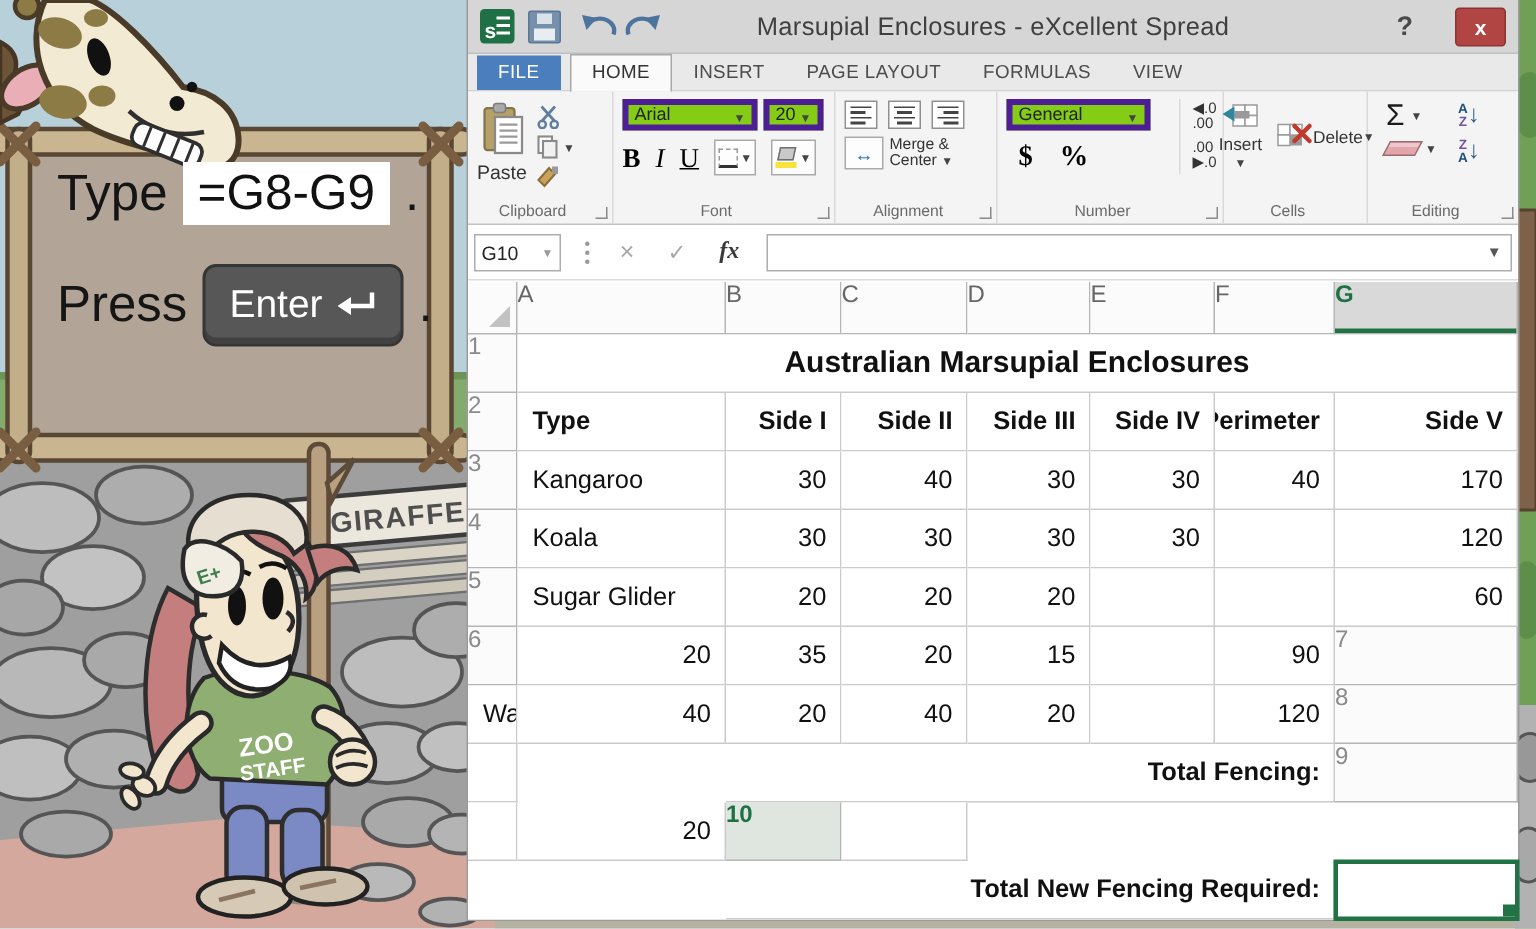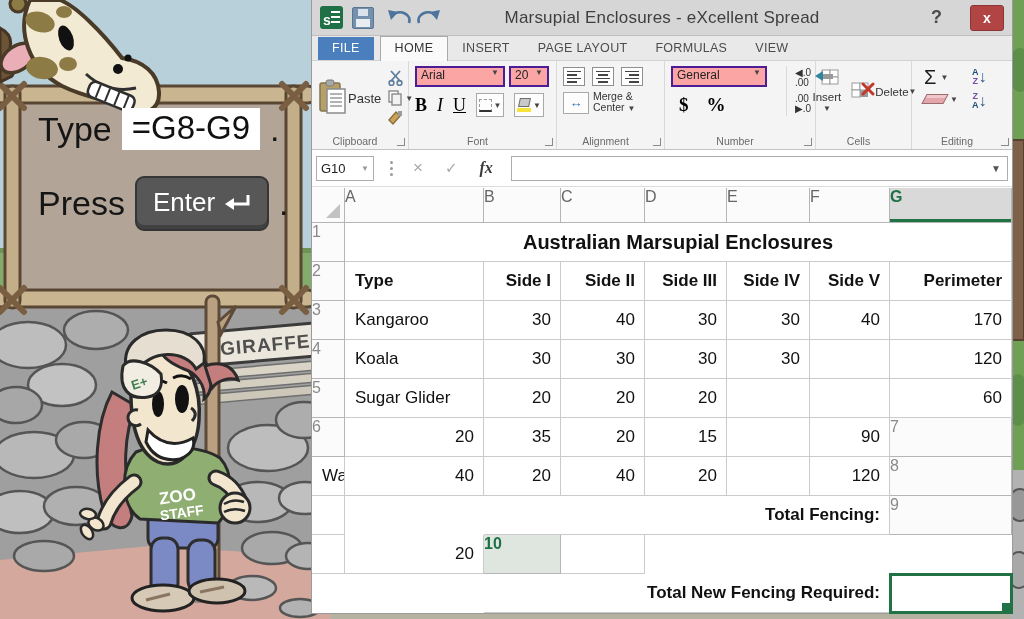--- a/index.html
+++ b/index.html
@@ -35,21 +35,21 @@
   .tabsbar { height:25px; background:#e9e9e9; display:flex; align-items:flex-end; padding-left:6px; border-bottom:1px solid #d2d2d2; }
   .tab { font-size:12.5px; color:#4c4c4c; padding:4px 14px 5px 14px; letter-spacing:.3px; }
   .tab.file { background:#4a7ebd; color:#fff; margin-right:6px; }
   .tab.active { background:#fafafa; border:1px solid #a9a9a9; border-bottom:none; color:#333; margin-bottom:-1px; padding-bottom:6px; }
 
   .ribbon { height:89px; background:#f4f4f4; border-bottom:1px solid #c3c3c3; display:flex; }
   .group { position:relative; border-right:1px solid #d9d9d9; padding:5px 4px 16px 6px; flex:none; }
   .grouplabel { position:absolute; bottom:2px; left:0; right:10px; text-align:center; font-size:10.5px; color:#6a6a6a; }
   .launcher { position:absolute; bottom:3px; right:3px; width:8px; height:8px; border-right:1.5px solid #8a8a8a; border-bottom:1.5px solid #8a8a8a; }
   .ddarrow { font-size:8px; color:#444; }
-  .selbox { background:#fca5a5; border:2px solid #4c1d95; display:flex; align-items:flex-start; font-size:12px; color:#222; padding:0 4px; height:21px; }
+  .selbox { background:#84cc16; border:4px solid #4c1d95; display:flex; align-items:flex-end; font-size:12px; color:#222; padding:0 4px; height:21px; }
   .boxbtn { border:1px solid #a9a9a9; background:#fdfdfd; display:flex; align-items:center; justify-content:center; }
   .alignicon { width:22px; height:19px; border:1px solid #8f8f8f; background:#fff; display:flex; flex-direction:column; justify-content:center; gap:2px; padding:2px 3px; }
   .alignicon i { height:1.5px; background:#444; }
   .serifb { font-family:"Liberation Serif","DejaVu Serif",serif; }
 
   .formulabar { height:37px; background:#fff; border-bottom:1px solid #dcdcdc; display:flex; align-items:center; padding:0 4px; gap:14px; }
   .namebox { width:58px; height:25px; border:1px solid #adadad; display:flex; align-items:center; font-size:13px; color:#222; padding:0 4px; }
   .vdots { display:flex; flex-direction:column; gap:3px; padding:0 2px; }
   .vdots i { width:3px; height:3px; border-radius:50%; background:#9a9a9a; }
   .fbtn { color:#a8a8a8; font-size:15px; padding:0 4px; }
@@ -267,21 +267,21 @@
         <div class="tab">INSERT</div>
         <div class="tab">PAGE LAYOUT</div>
         <div class="tab">FORMULAS</div>
         <div class="tab">VIEW</div>
       </div>
 
     <div class="ribbon">
 
       <div class="group" style="width:97px">
         <div style="display:flex; gap:6px;">
-          <div style="display:flex;align-items:center;padding-top:2px;">
+          <div style="display:flex;flex-direction:column;align-items:flex-end;padding-top:2px;">
             <svg width="30" height="36" viewBox="0 0 30 36">
               <rect x="2" y="4" width="20" height="28" rx="2" fill="#b5a06a" stroke="#83744c" stroke-width="1.5"></rect>
               <rect x="8" y="1" width="8" height="6" rx="2" fill="#a9a9a9" stroke="#7d7d7d"></rect>
               <rect x="9" y="10" width="18" height="24" fill="#fff" stroke="#8a8a8a" stroke-width="1.5"></rect>
               <g stroke="#9a9a9a" stroke-width="1.5">
                   <line x1="12" y1="15" x2="24" y2="15"></line>
                   <line x1="12" y1="19" x2="24" y2="19"></line>
                   <line x1="12" y1="23" x2="24" y2="23"></line>
                   <line x1="12" y1="27" x2="24" y2="27"></line>
                 </g>
@@ -493,22 +493,22 @@
         <div class="h">F</div>
         <div class="h selcol">G</div>
         <div class="rh">1</div>
         <div class="c titlecell" style="grid-column: 2 / 9;">Australian Marsupial Enclosures</div>
         <div class="rh">2</div>
         <div class="c bold txt">Type</div>
         <div class="c bold num">Side I</div>
         <div class="c bold num">Side II</div>
         <div class="c bold num">Side III</div>
         <div class="c bold num">Side IV</div>
+        <div class="c bold num">Perimeter</div>
         <div class="c bold num">Side V</div>
-        <div class="c bold num">Perimeter</div>
         <div class="rh">3</div>
         <div class="c txt">Kangaroo</div>
         <div class="c num">30</div>
         <div class="c num">40</div>
         <div class="c num">30</div>
         <div class="c num">30</div>
         <div class="c num">40</div>
         <div class="c num">170</div>
         <div class="rh">4</div>
         <div class="c txt">Koala</div>

